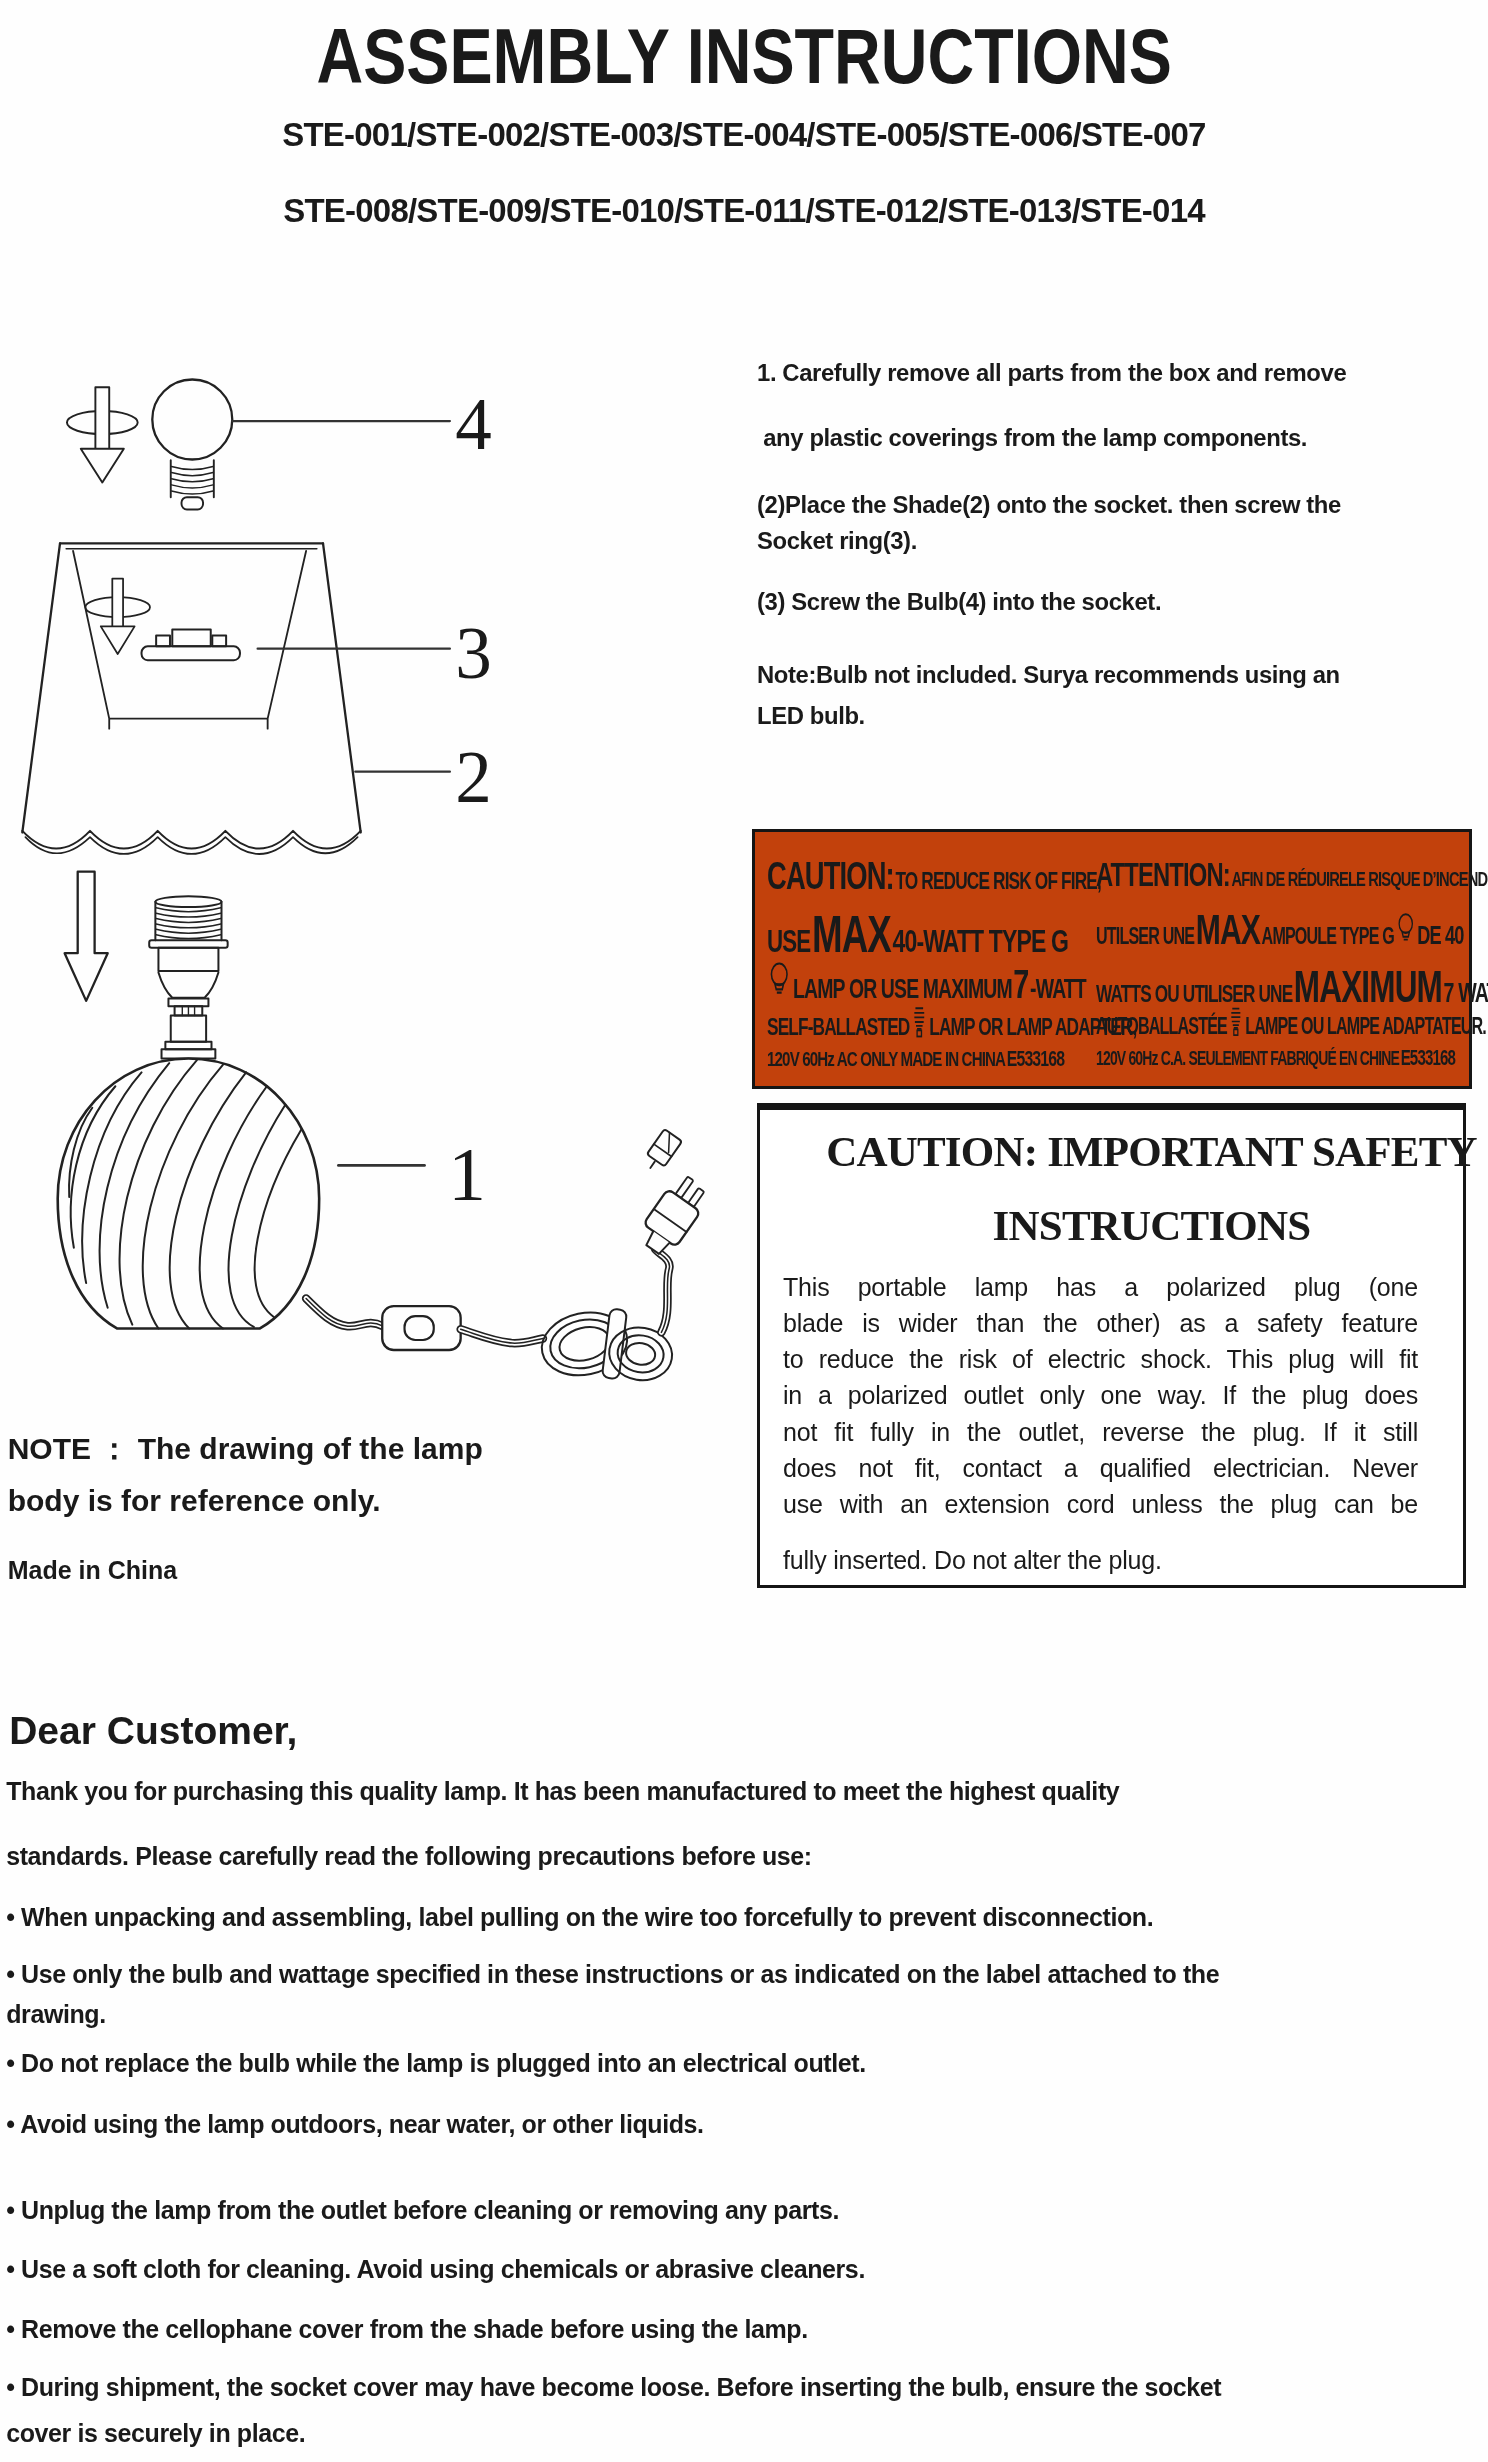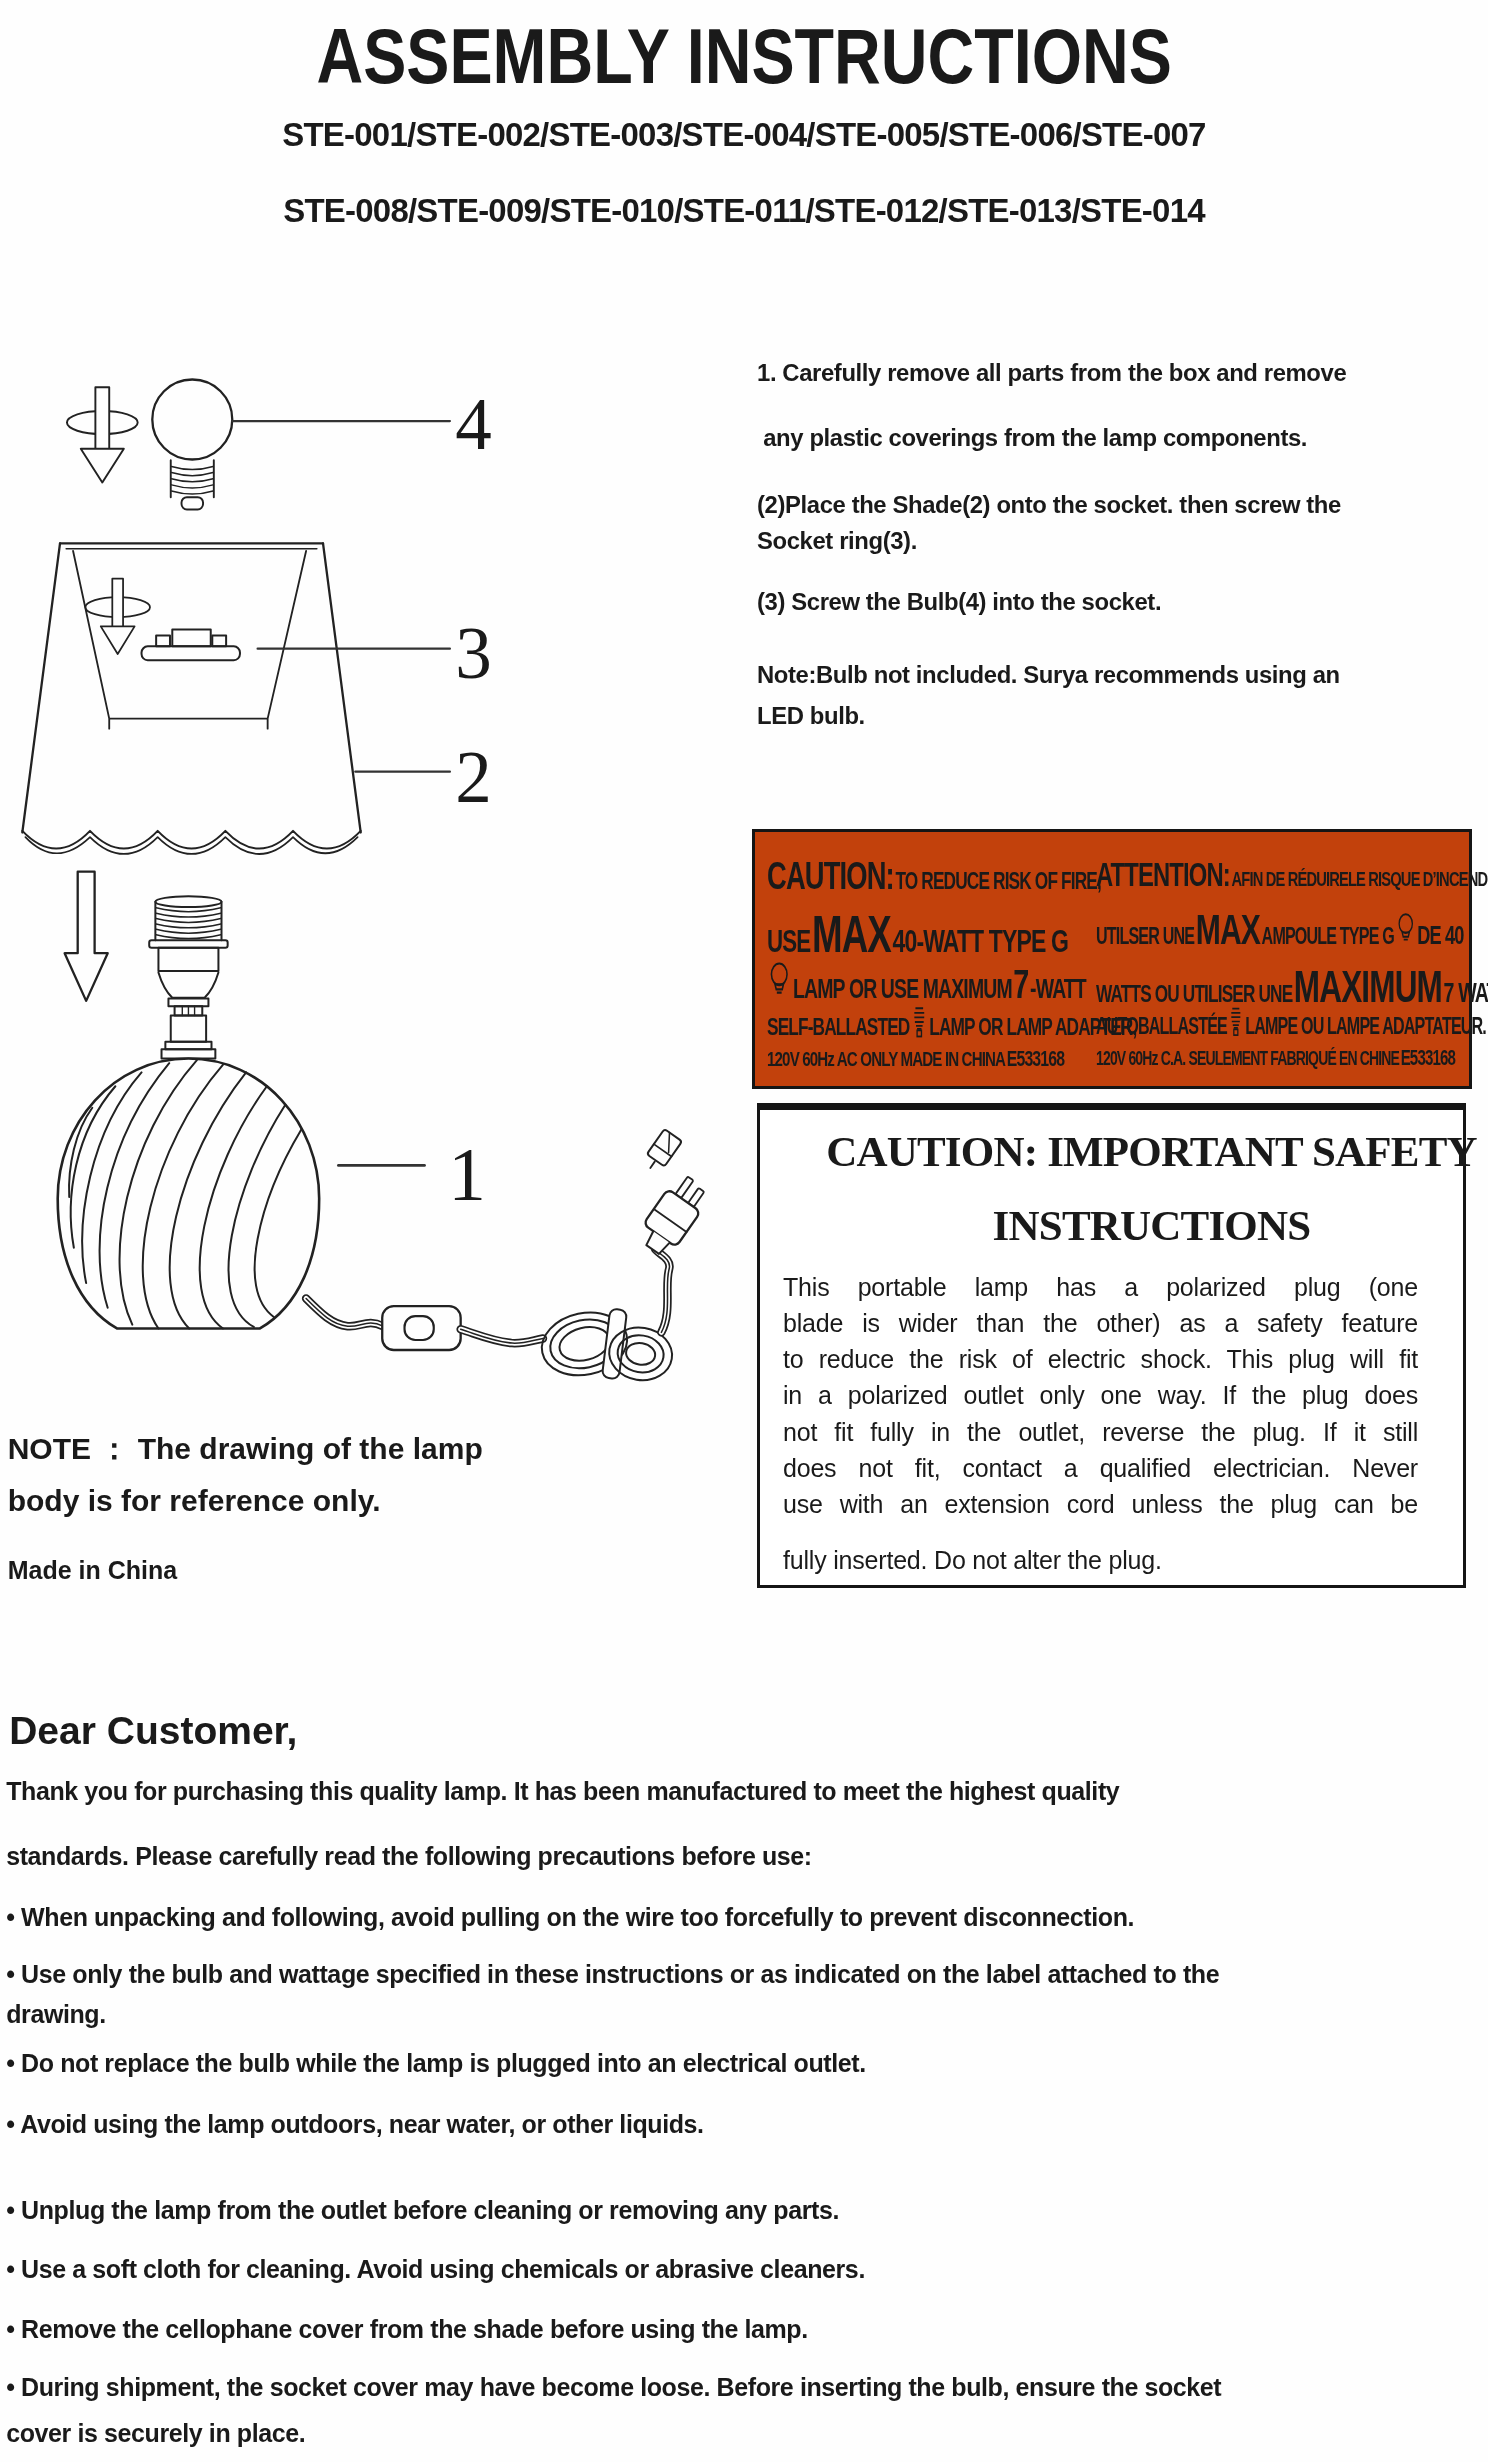--- a/index.html
+++ b/index.html
@@ -282,21 +282,21 @@
   <div>
     <div class="abs note-line" style="top:1429px;">NOTE ：  The drawing of the lamp</div>
     <div class="abs note-line" style="top:1484px;">body is for reference only.</div>
     <div class="abs note-line" style="top:1556px;font-size:25px;">Made in China</div>
   </div>
 
   <div>
     <div class="abs salutation" style="top:1709px;">Dear Customer,</div>
     <div class="abs letter-line" style="top:1777px;">Thank you for purchasing this quality lamp. It has been manufactured to meet the highest quality</div>
     <div class="abs letter-line" style="top:1842px;">standards. Please carefully read the following precautions before use:</div>
-    <div class="abs letter-line" style="top:1903px;">• When unpacking and following, avoid pulling on the wire too forcefully to prevent disconnection.</div>
+    <div class="abs letter-line" style="top:1903px;">• When unpacking and assembling, label pulling on the wire too forcefully to prevent disconnection.</div>
     <div class="abs letter-line" style="top:1960px;">• Use only the bulb and wattage specified in these instructions or as indicated on the label attached to the</div>
     <div class="abs letter-line" style="top:2000px;">drawing.</div>
     <div class="abs letter-line" style="top:2049px;">• Do not replace the bulb while the lamp is plugged into an electrical outlet.</div>
     <div class="abs letter-line" style="top:2110px;">• Avoid using the lamp outdoors, near water, or other liquids.</div>
     <div class="abs letter-line" style="top:2196px;">• Unplug the lamp from the outlet before cleaning or removing any parts.</div>
     <div class="abs letter-line" style="top:2255px;">• Use a soft cloth for cleaning. Avoid using chemicals or abrasive cleaners.</div>
     <div class="abs letter-line" style="top:2315px;">• Remove the cellophane cover from the shade before using the lamp.</div>
     <div class="abs letter-line" style="top:2373px;">• During shipment, the socket cover may have become loose. Before inserting the bulb, ensure the socket</div>
     <div class="abs letter-line" style="top:2419px;">cover is securely in place.</div>
   </div>

